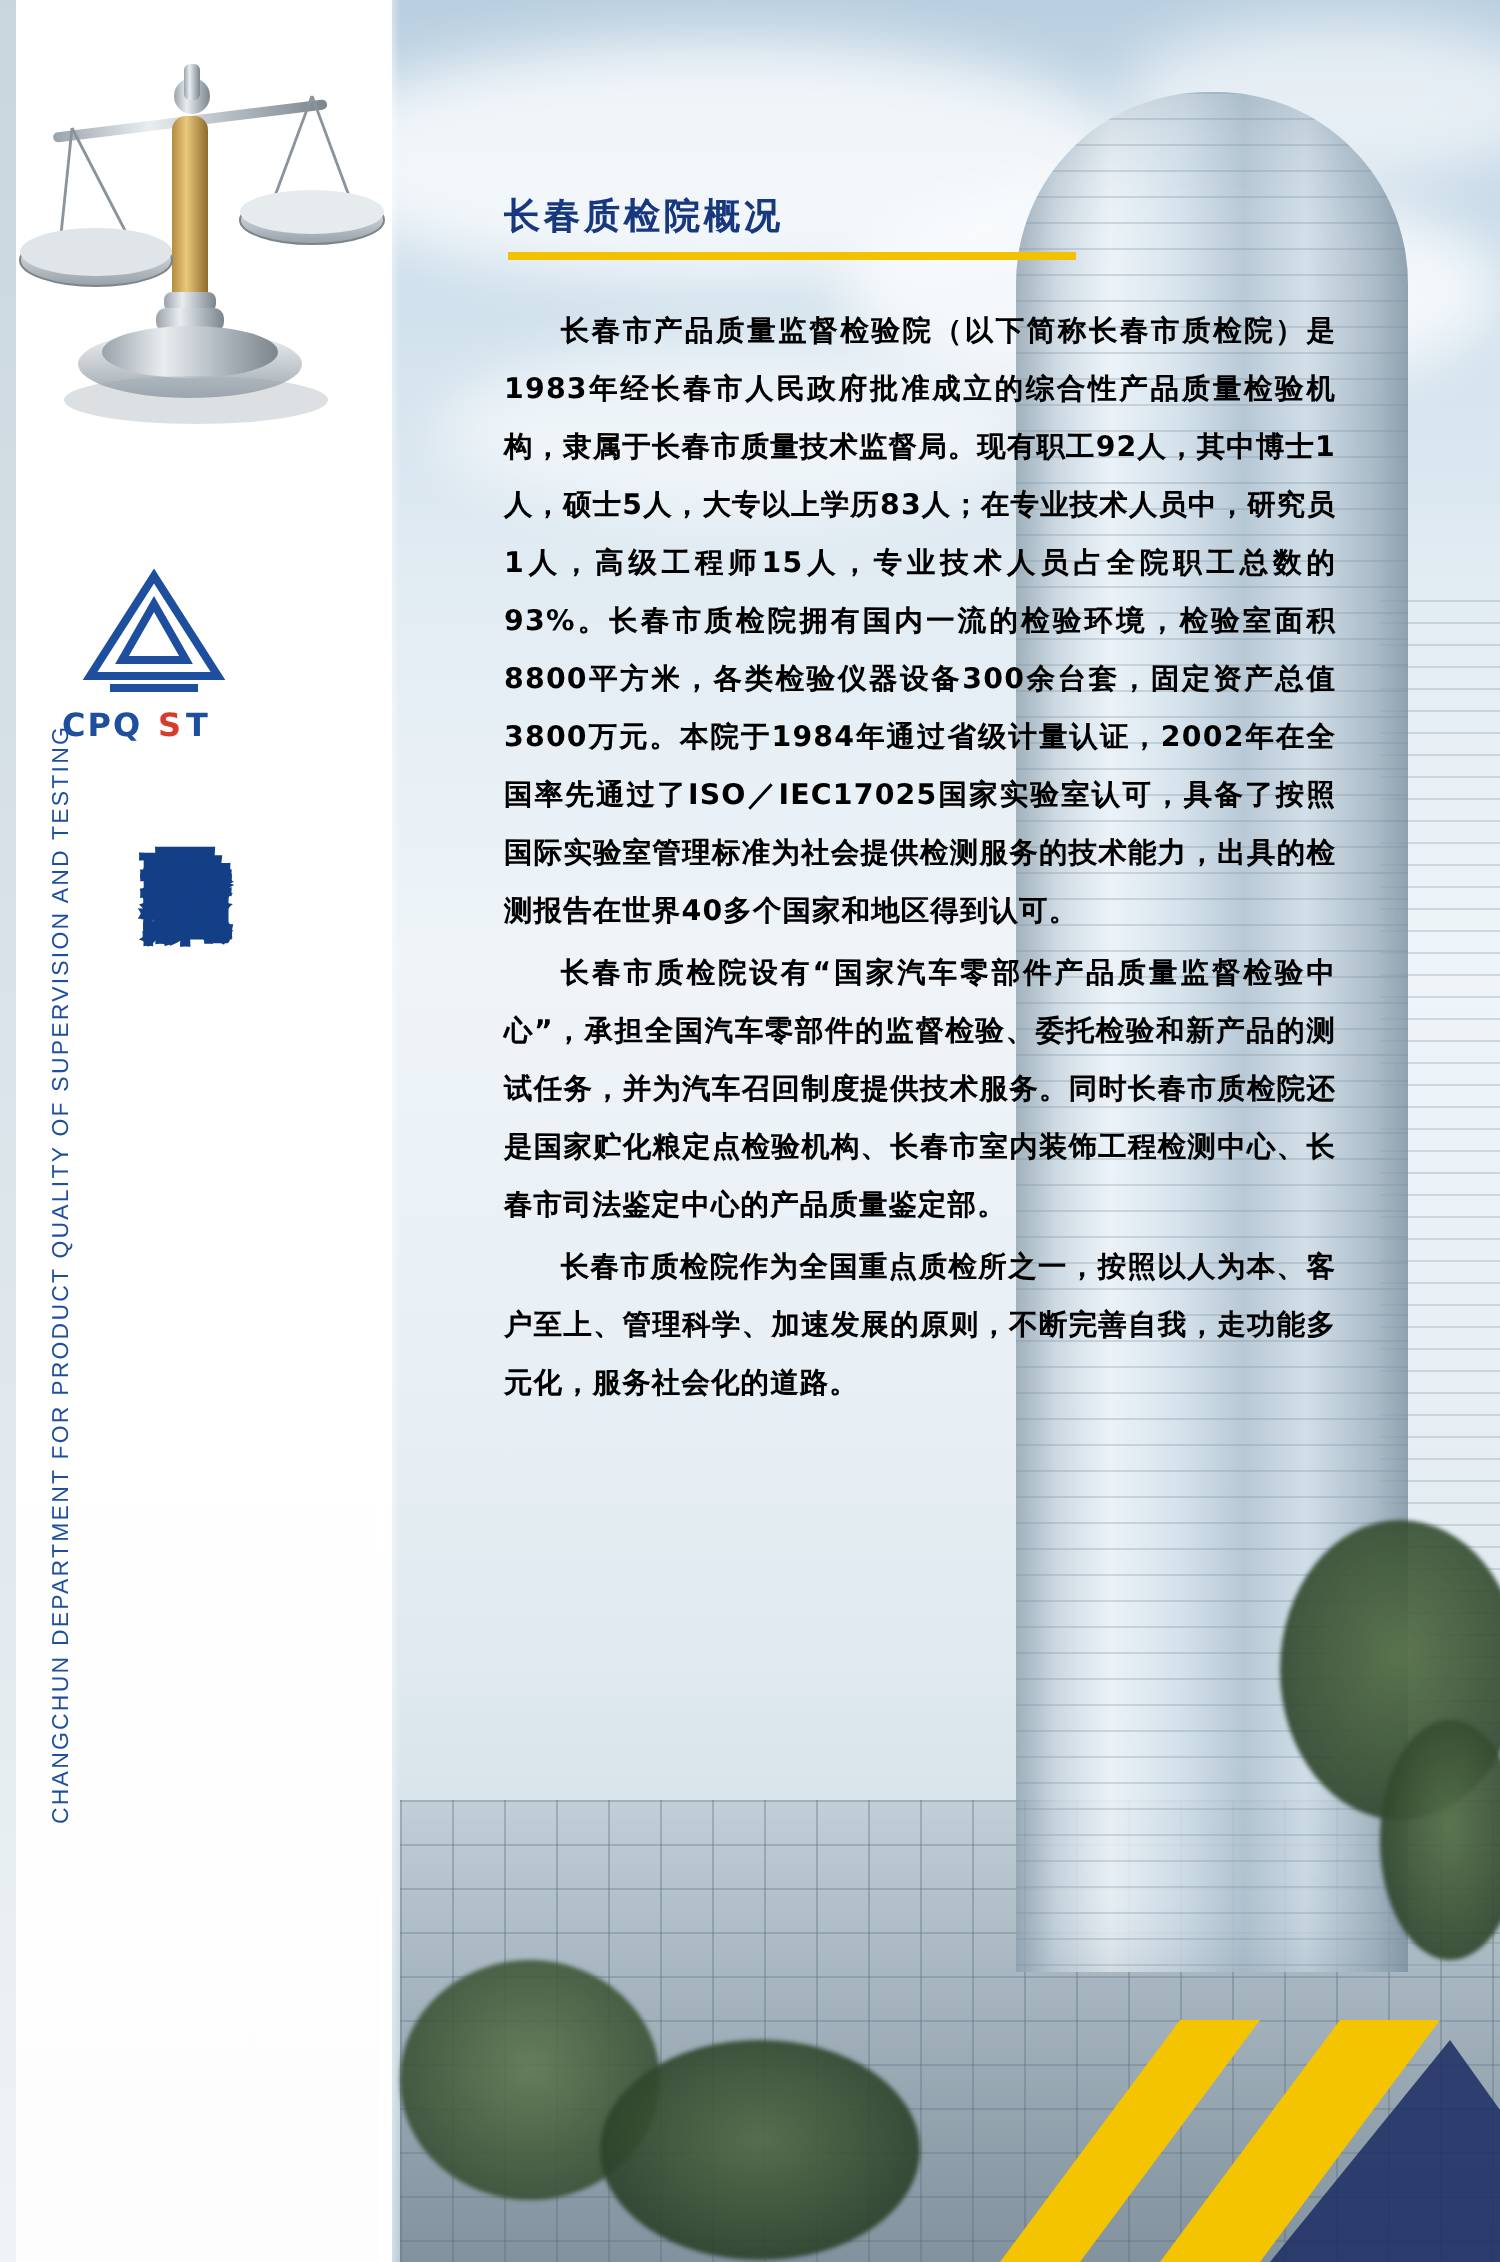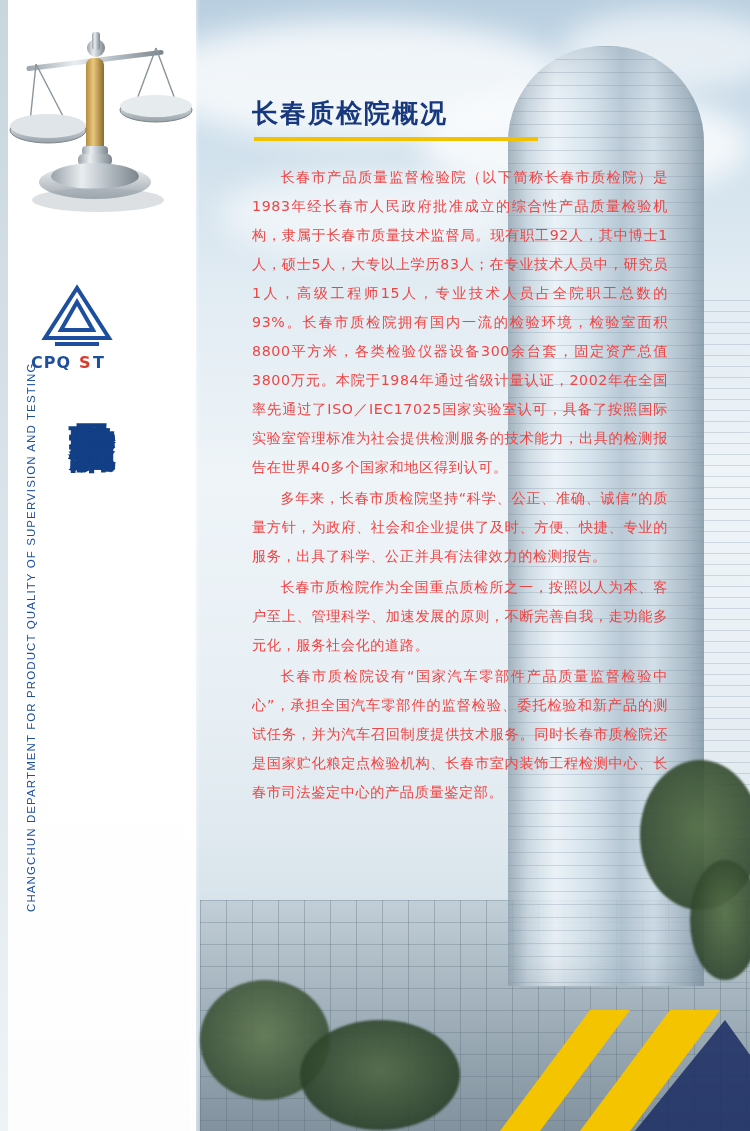--- a/index.html
+++ b/index.html
@@ -176,40 +176,41 @@
   .article {
     position: absolute;
     left: 252px; top: 96px;
     width: 416px;
   }
   .headline {
     display: inline-block;
     color: #17387e;
     font-family: "DejaVu Sans", sans-serif;
     font-weight: bold;
-    font-size: 26px;
+    font-size: 18px;
     letter-spacing: 2px;
     margin: 0 0 4px 0;
   }
   .headline-rule {
     width: 284px;
     height: 4px;
     background: #f2c200;
     margin: 2px 0 22px 2px;
   }
   .body-text p {
     margin: 0 0 2px 0;
     text-indent: 2em;
-    color: #ef4444;
+    color: #000000;
     font-family: "DejaVu Sans", sans-serif;
     font-size: 14.2px;
     line-height: 29px;
     letter-spacing: 0.6px;
     text-align: justify;
     text-justify: inter-ideograph;
+    font-weight: bold;
   }
 </style>
 </head>
 <body>
 
 <div class="page">
 
   <div class="bg">
     <div class="cloud c1"></div>
     <div class="cloud c2"></div>
@@ -307,19 +308,18 @@
 
   <div class="vert-en">CHANGCHUN DEPARTMENT FOR PRODUCT QUALITY OF SUPERVISION AND TESTING</div>
 
   <div class="vert-cn">长春市产品质量监督检验院</div>
 
   <div class="article">
     <h1 class="headline">长春质检院概况</h1>
     <div class="headline-rule"></div>
     <div class="body-text">
       <p>长春市产品质量监督检验院（以下简称长春市质检院）是1983年经长春市人民政府批准成立的综合性产品质量检验机构，隶属于长春市质量技术监督局。现有职工92人，其中博士1人，硕士5人，大专以上学历83人；在专业技术人员中，研究员1人，高级工程师15人，专业技术人员占全院职工总数的93%。长春市质检院拥有国内一流的检验环境，检验室面积8800平方米，各类检验仪器设备300余台套，固定资产总值3800万元。本院于1984年通过省级计量认证，2002年在全国率先通过了ISO／IEC17025国家实验室认可，具备了按照国际实验室管理标准为社会提供检测服务的技术能力，出具的检测报告在世界40多个国家和地区得到认可。</p>
-      <p>多年来，长春市质检院坚持“科学、公正、准确、诚信”的质量方针，为政府、社会和企业提供了及时、方便、快捷、专业的服务，出具了科学、公正并具有法律效力的检测报告。</p>
+      <p>长春市质检院设有“国家汽车零部件产品质量监督检验中心”，承担全国汽车零部件的监督检验、委托检验和新产品的测试任务，并为汽车召回制度提供技术服务。同时长春市质检院还是国家贮化粮定点检验机构、长春市室内装饰工程检测中心、长春市司法鉴定中心的产品质量鉴定部。</p>
       <p>长春市质检院作为全国重点质检所之一，按照以人为本、客户至上、管理科学、加速发展的原则，不断完善自我，走功能多元化，服务社会化的道路。</p>
-      <p>长春市质检院设有“国家汽车零部件产品质量监督检验中心”，承担全国汽车零部件的监督检验、委托检验和新产品的测试任务，并为汽车召回制度提供技术服务。同时长春市质检院还是国家贮化粮定点检验机构、长春市室内装饰工程检测中心、长春市司法鉴定中心的产品质量鉴定部。</p>
     </div>
   </div>
 
 </div>
 
 </body></html>

